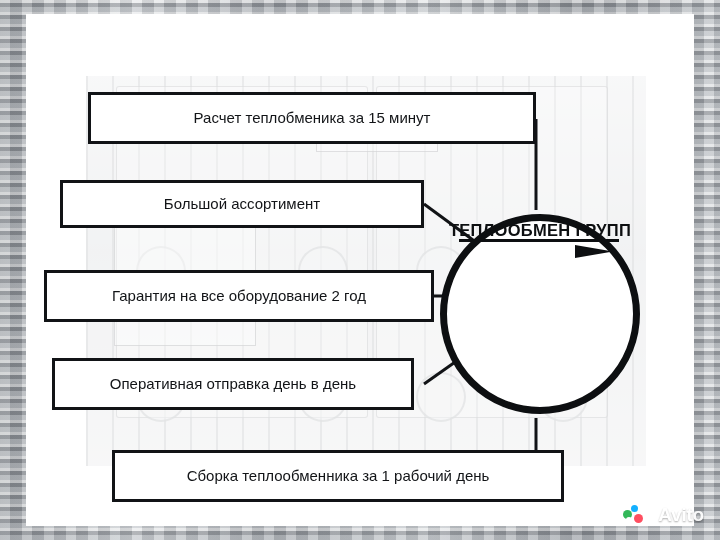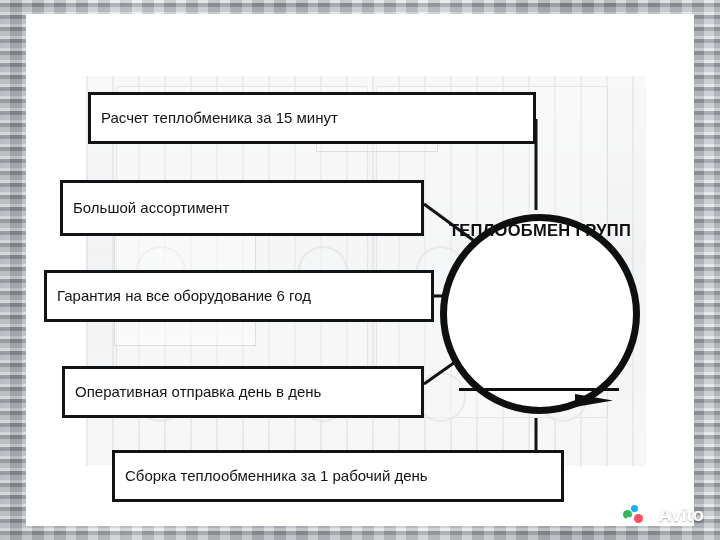--- a/index.html
+++ b/index.html
@@ -121,20 +121,21 @@
     height: 512px;
   }
 
   
   .box {
     position: absolute;
     border: 3px solid #111316;
     background: #ffffff;
     display: flex;
     align-items: center;
+    justify-content: center;
     font-size: 15px;
     color: #121417;
     box-sizing: border-box;
     padding: 0 10px;
     text-align: center;
     line-height: 1.1;
   }
 
   
   .logo-badge {
@@ -143,21 +144,21 @@
     top: 200px;
     width: 200px;
     height: 200px;
     border-radius: 50%;
     background: #ffffff;
     border: 7px solid #0d0f11;
     box-sizing: border-box;
     display: flex;
     flex-direction: column;
     align-items: center;
-    justify-content: space-between;
+    justify-content: flex-start;
   }
   .logo-text {
     font-size: 16.5px;
     font-weight: 700;
     color: #0d0f11;
     letter-spacing: 0.3px;
     white-space: nowrap;
     position: relative;
     z-index: 2;
   }
@@ -238,29 +239,29 @@
       <line x1="398" y1="190" x2="466" y2="240" stroke="#111316" stroke-width="3"></line>
       <line x1="398" y1="370" x2="466" y2="322" stroke="#111316" stroke-width="3"></line>
       <line x1="510" y1="105" x2="510" y2="196" stroke="#111316" stroke-width="3"></line>
       <line x1="510" y1="404" x2="510" y2="462" stroke="#111316" stroke-width="3"></line>
     </svg>
 
     <div class="box" style="left:62px;  top:78px;  width:448px; height:52px;">
       <span>Расчет теплобменика за 15 минут</span>
     </div>
 
-    <div class="box" style="left:34px;  top:166px; width:364px; height:56px;">
+    <div class="box" style="left:34px;  top:166px; width:364px; height:48px;">
       <span>Большой ассортимент</span>
     </div>
 
     <div class="box" style="left:18px;  top:256px; width:390px; height:52px;">
-      <span>Гарантия на все оборудование 6 год</span>
-    </div>
-
-    <div class="box" style="left:36px;  top:344px; width:362px; height:52px;margin-top:8px;">
+      <span>Гарантия на все оборудование 2 год</span>
+    </div>
+
+    <div class="box" style="left:26px;  top:344px; width:362px; height:52px;">
       <span>Оперативная отправка день в день</span>
     </div>
 
     <div class="box" style="left:58px;  top:436px; width:452px; height:52px;margin-left:28px;">
       <span>Сборка теплообменника за 1 рабочий день</span>
     </div>
 
     <div class="logo-badge">
       <div class="logo-text">ТЕПЛООБМЕН ГРУПП</div>
       <div class="logo-arrow">

